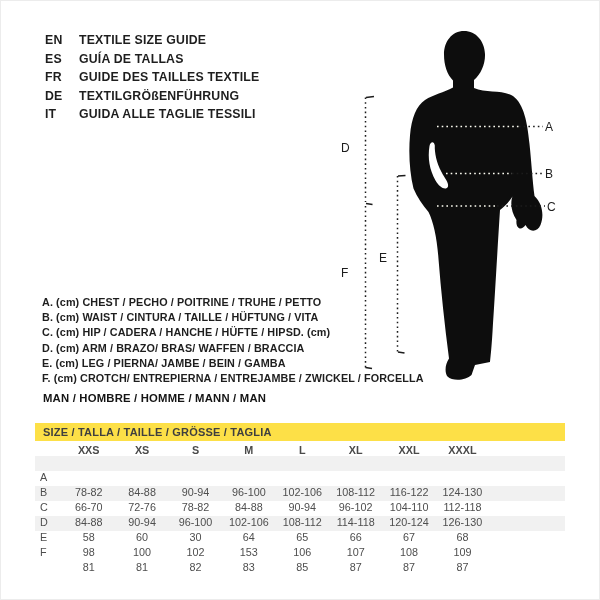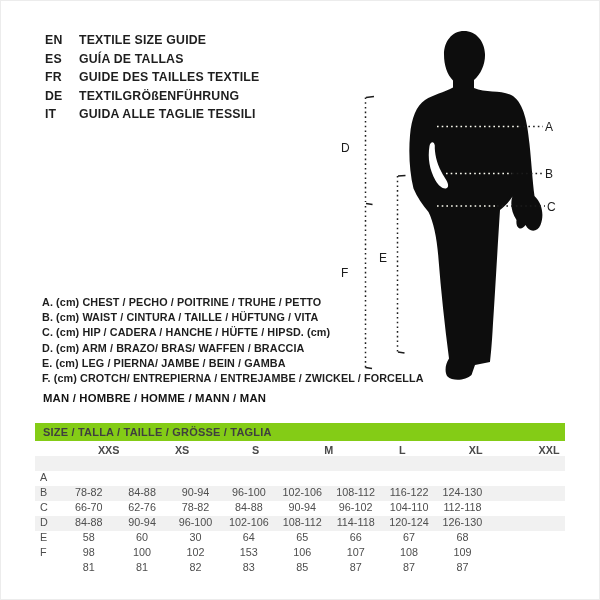--- a/index.html
+++ b/index.html
@@ -14,24 +14,24 @@
   .lang-code{width:34px;flex:0 0 34px;}
   
   .diagram{position:absolute;left:330px;top:20px;width:240px;height:372px;}
   
   .legend{position:absolute;left:42px;top:295px;}
   .legend-row{font-size:10.8px;font-weight:600;line-height:15.2px;letter-spacing:.1px;color:#1e1e1e;white-space:nowrap;}
   
   .man-line{position:absolute;left:43px;top:392px;font-size:11.3px;font-weight:700;letter-spacing:.2px;color:#141414;}
   
   .size-table{position:absolute;left:35px;top:423px;width:530px;}
-  .table-bar{height:18px;line-height:18px;background:#84cc16;color:#3f3f3f;
+  .table-bar{height:18px;line-height:18px;background:#fde047;color:#3f3f3f;
     font-size:11px;font-weight:600;padding-left:8px;letter-spacing:.2px;}
   .tgrid-row{display:grid;grid-template-columns:27px repeat(8,53.4px) 1fr;align-items:center;}
-  .thead-row{height:13px;margin-top:2px;gap:20px;}
+  .thead-row{height:13px;margin-top:2px;}
   .data-row{height:15px;}
   .data-row.striped{background:#f1f1f1;}
   .th-cell{font-size:10.8px;font-weight:600;color:#4a4a4a;text-align:center;}
   .row-label{font-size:10.8px;color:#4e4e4e;padding-left:5px;}
   .td-cell{font-size:10.8px;color:#4e4e4e;text-align:center;margin-top:30px;}
   text.measure-label{font-family:"Liberation Sans",sans-serif;font-size:12px;fill:#1c1c1c;}
 </style>
 </head>
 <body>
 
@@ -164,21 +164,21 @@
           <div class="td-cell">96-100</div>
           <div class="td-cell">102-106</div>
           <div class="td-cell">108-112</div>
           <div class="td-cell">116-122</div>
           <div class="td-cell">124-130</div>
           <div></div>
         </div>
         <div class="tgrid-row data-row">
           <div class="row-label">B</div>
           <div class="td-cell">66-70</div>
-          <div class="td-cell">62-76</div>
+          <div class="td-cell">72-76</div>
           <div class="td-cell">78-82</div>
           <div class="td-cell">84-88</div>
           <div class="td-cell">90-94</div>
           <div class="td-cell">96-102</div>
           <div class="td-cell">104-110</div>
           <div class="td-cell">112-118</div>
           <div></div>
         </div>
         <div class="tgrid-row data-row striped">
           <div class="row-label">C</div>

